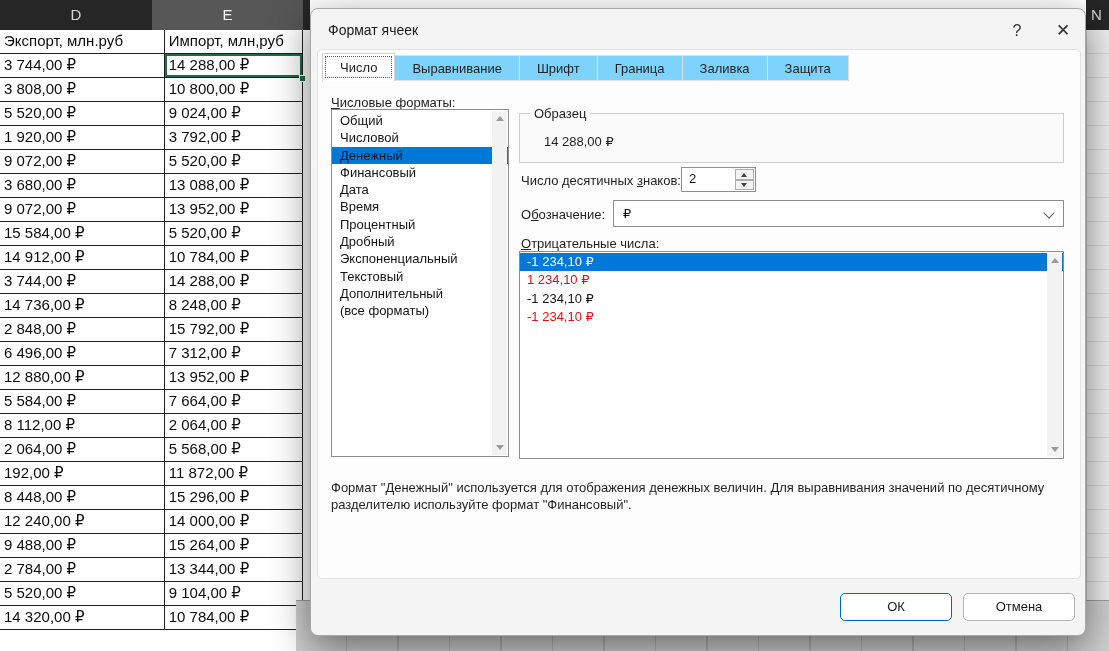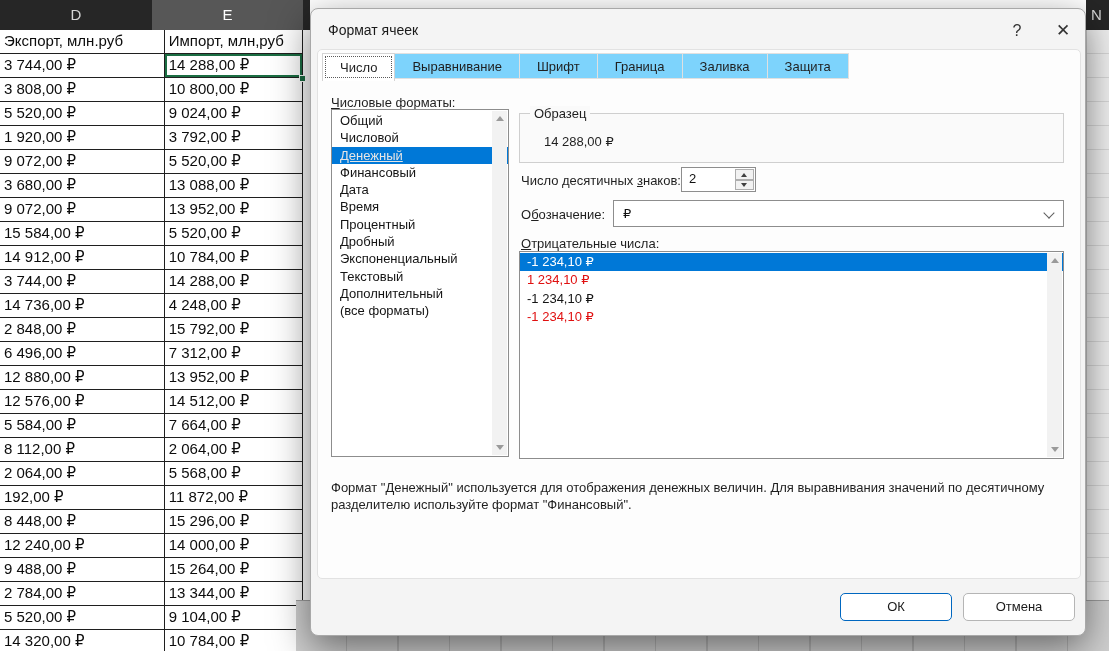--- a/index.html
+++ b/index.html
@@ -35,35 +35,35 @@
   .title { position:absolute; left:17px; top:13px; font-size:14px; color:#1a1a1a; }
   .help-btn,.close-btn { position:absolute; top:10px; width:32px; height:24px; text-align:center; line-height:24px;
       font-size:16px; color:#333; cursor:pointer; }
   .help-btn { left:690px; }
   .close-btn { left:736px; font-size:17px; }
 
   .card { position:absolute; left:6px; top:40px; width:764px; height:530px; background:#fdfdfd;
       border:1px solid #e2e2e2; border-radius:5px; }
 
   
-  .tabs { position:absolute; left:11px; top:44px; display:flex; align-items:flex-start; height:28px; }
+  .tabs { position:absolute; left:11px; top:44px; display:flex; align-items:flex-end; height:28px; }
   .tab { height:26px; line-height:25px; padding:0 17px; font-size:13px; color:#1f1f1f; background:#7dd3fc;
       border:1px solid #e0e0e0; border-left-width:0; cursor:pointer; white-space:nowrap; }
   .tab:first-child { border-left-width:1px; }
   .tab.active { height:28px; line-height:27px; background:#fff; border:1px solid #d4d4d4; border-bottom:0;
       outline:1px dotted #5a5a5a; outline-offset:-4px; }
 
   .dlabel { position:absolute; font-size:13px; color:#1f1f1f; white-space:nowrap; }
   .ak { text-decoration:underline; }
 
   
   .cat-list { position:absolute; left:20px; top:100px; width:178px; height:348px; background:#fff;
       border:1px solid #8d8d8d; padding:2px 0; }
   .cat-item { height:17.3px; line-height:17.3px; font-size:13px; padding-left:8px; color:#141414; cursor:pointer; white-space:nowrap; }
-  .cat-item.selected { background:#0078d7; color:#e5e5e5;text-decoration:underline; }
+  .cat-item.selected { background:#0078d7; color:#0f172a; }
 
   
   .vscroll { position:absolute; top:1px; right:1px; bottom:1px; width:15px; background:#f2f2f2; }
   .sb-arrow { position:absolute; left:0; width:15px; height:15px; cursor:pointer; }
   .sb-arrow.up { top:0; } .sb-arrow.down { bottom:0; }
   .sb-arrow::before { content:""; position:absolute; left:3.5px; }
   .sb-arrow.up::before { top:5px; border-left:4px solid transparent; border-right:4px solid transparent; border-bottom:5px solid #9a9a9a; }
   .sb-arrow.down::before { top:5px; border-left:4px solid transparent; border-right:4px solid transparent; border-top:5px solid #9a9a9a; }
 
   
@@ -150,37 +150,33 @@
       <div class="g-row">
         <div class="g-cell d">14 912,00 ₽</div>
         <div class="g-cell e">10 784,00 ₽</div>
       </div>
       <div class="g-row">
         <div class="g-cell d">3 744,00 ₽</div>
         <div class="g-cell e">14 288,00 ₽</div>
       </div>
       <div class="g-row">
         <div class="g-cell d">14 736,00 ₽</div>
-        <div class="g-cell e">4 248,00 ₽</div>
+        <div class="g-cell e">8 248,00 ₽</div>
       </div>
       <div class="g-row">
         <div class="g-cell d">2 848,00 ₽</div>
         <div class="g-cell e">15 792,00 ₽</div>
       </div>
       <div class="g-row">
         <div class="g-cell d">6 496,00 ₽</div>
         <div class="g-cell e">7 312,00 ₽</div>
       </div>
       <div class="g-row">
         <div class="g-cell d">12 880,00 ₽</div>
         <div class="g-cell e">13 952,00 ₽</div>
-      </div>
-      <div class="g-row">
-        <div class="g-cell d">12 576,00 ₽</div>
-        <div class="g-cell e">14 512,00 ₽</div>
       </div>
       <div class="g-row">
         <div class="g-cell d">5 584,00 ₽</div>
         <div class="g-cell e">7 664,00 ₽</div>
       </div>
       <div class="g-row">
         <div class="g-cell d">8 112,00 ₽</div>
         <div class="g-cell e">2 064,00 ₽</div>
       </div>
       <div class="g-row">

